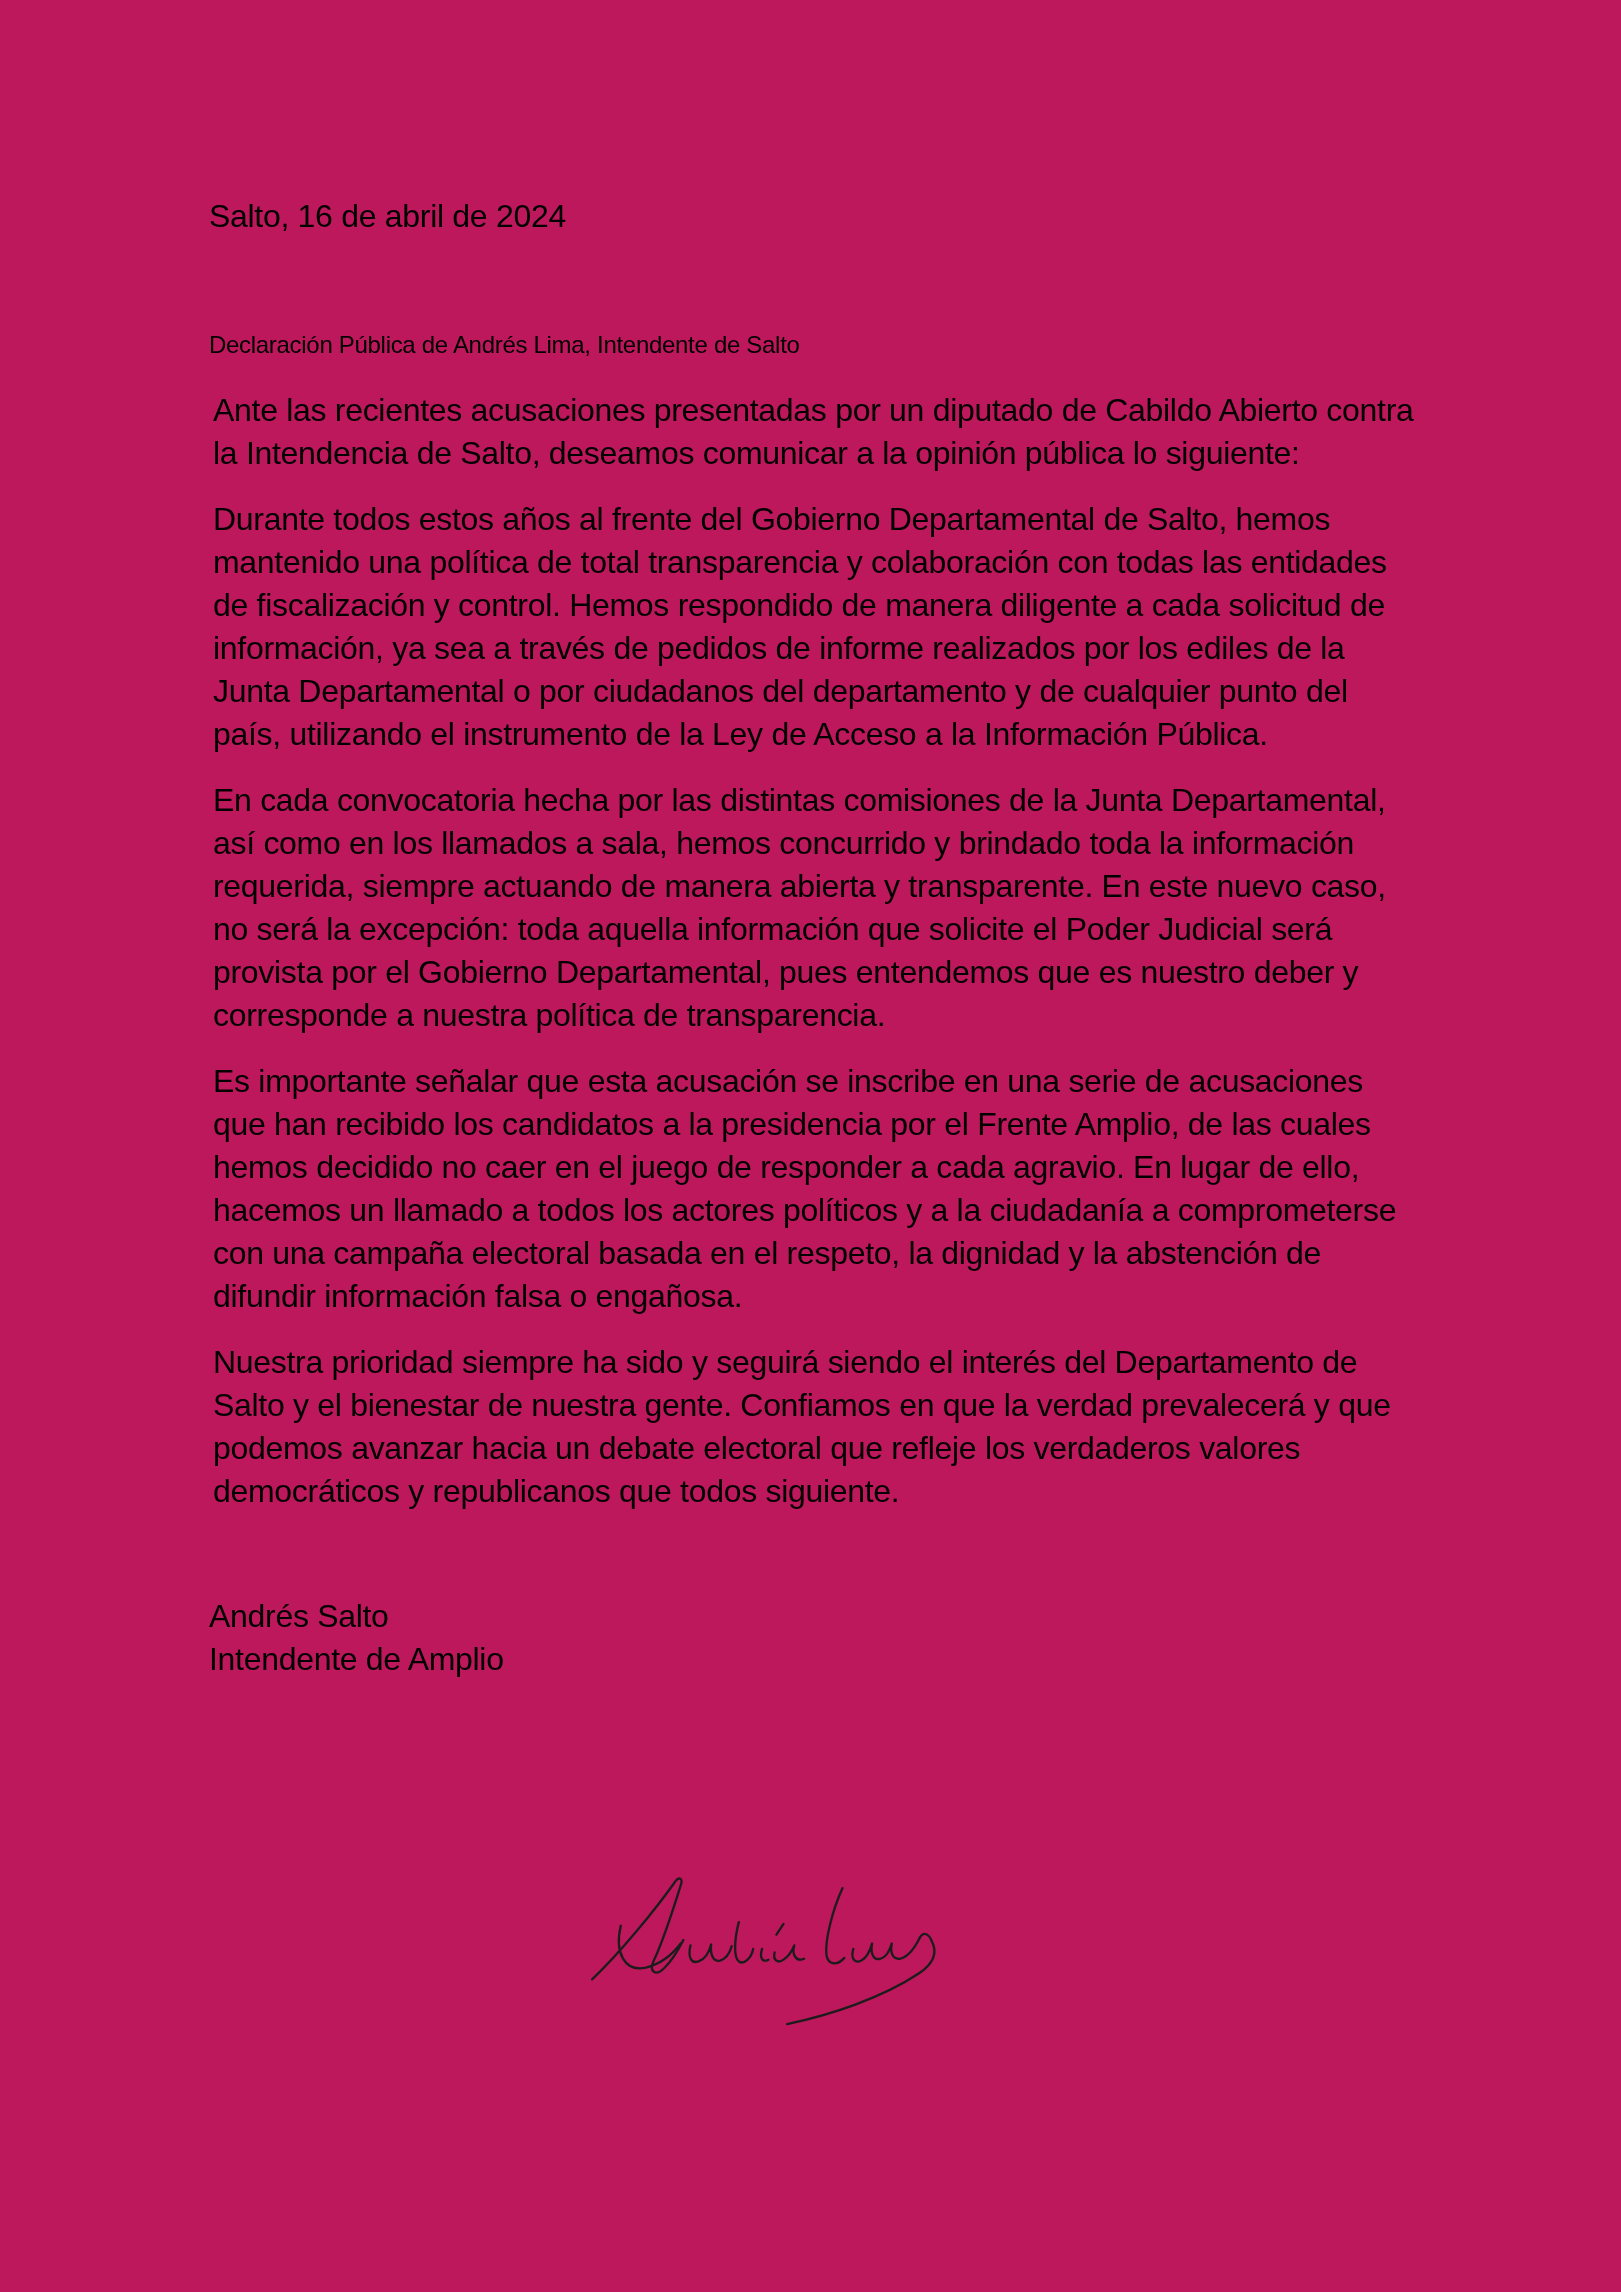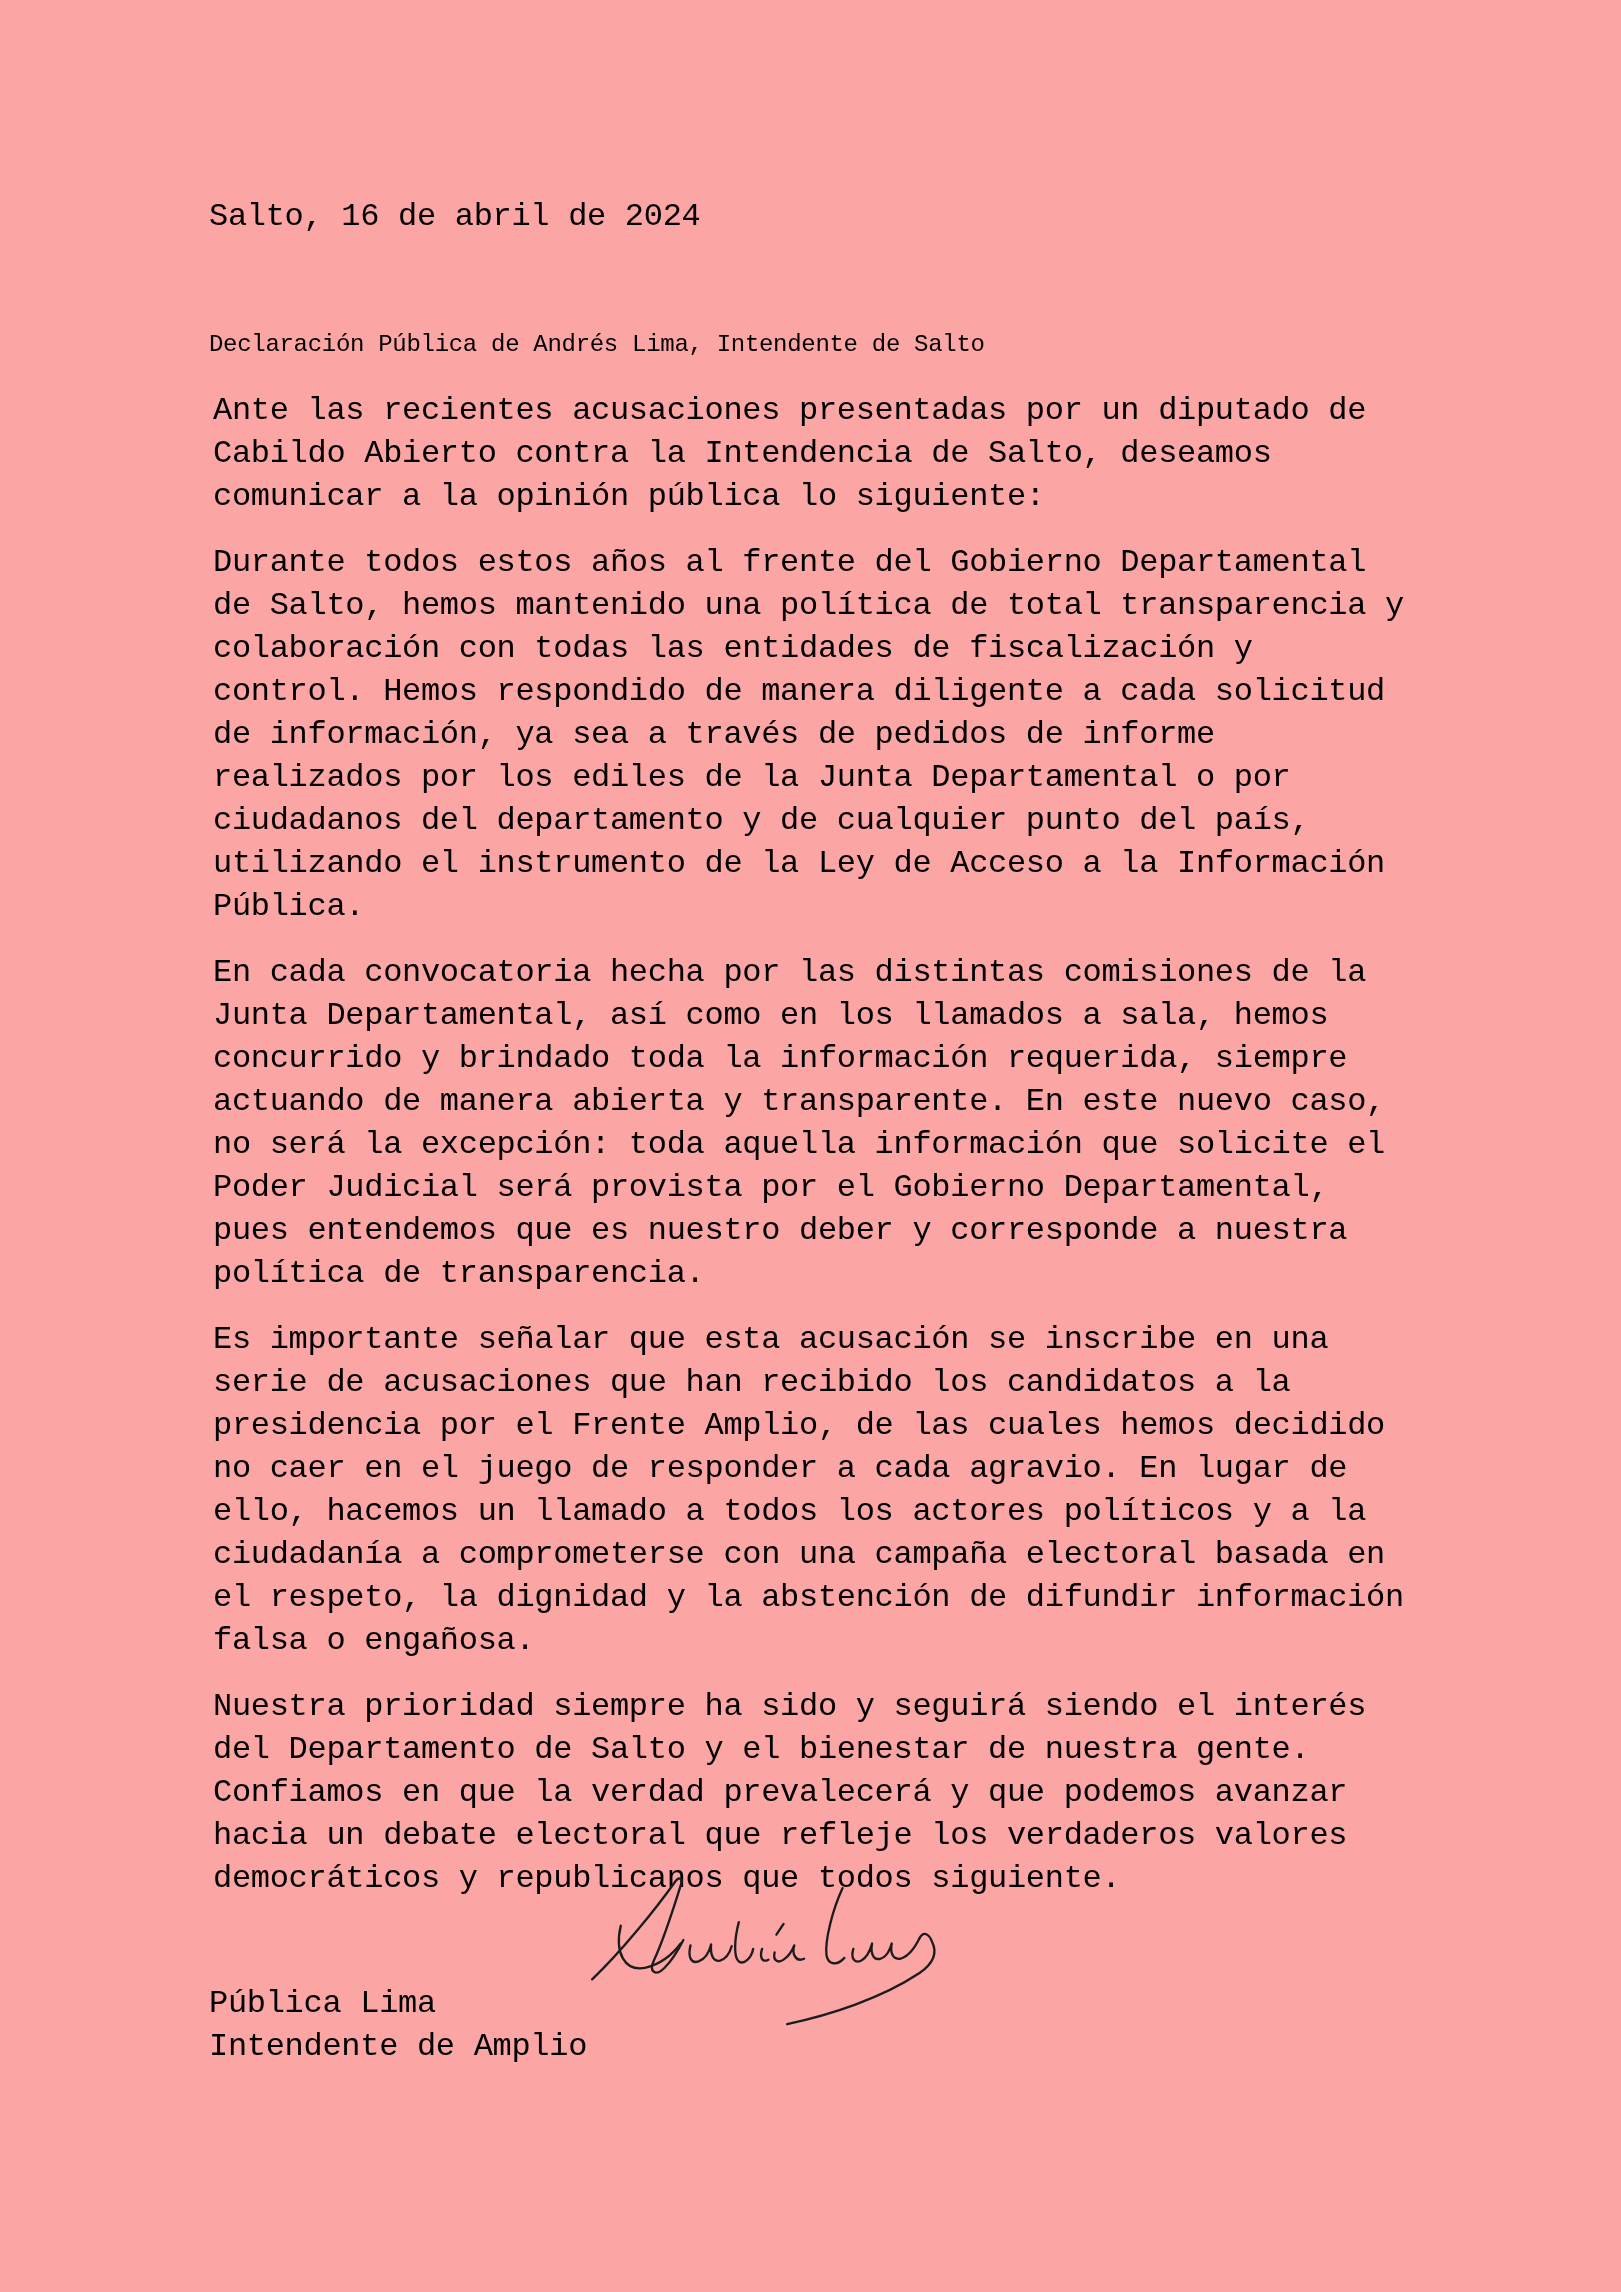--- a/index.html
+++ b/index.html
@@ -4,23 +4,23 @@
 <style>
   html, body {
     margin: 0;
     padding: 0;
     background: #ffffff;
   }
   .page {
     position: relative;
     width: 1621px;
     height: 2293px;
-    background: #fca5a5;
+    background: #be185d;
     color: #000000;
-    font-family: Liberation Mono, monospace;
+    font-family: Liberation Sans, sans-serif;
     overflow: hidden;
   }
   .content {
     position: absolute;
     left: 209px;
     top: 195px;
     width: 1205px;
     font-size: 32px;
     line-height: 43px;
     letter-spacing: -0.3px;
@@ -75,21 +75,21 @@
         <p>Durante todos estos años al frente del Gobierno Departamental de Salto, hemos mantenido una política de total transparencia y colaboración con todas las entidades de fiscalización y control. Hemos respondido de manera diligente a cada solicitud de información, ya sea a través de pedidos de informe realizados por los ediles de la Junta Departamental o por ciudadanos del departamento y de cualquier punto del país, utilizando el instrumento de la Ley de Acceso a la Información Pública.</p>
 
         <p>En cada convocatoria hecha por las distintas comisiones de la Junta Departamental, así como en los llamados a sala, hemos concurrido y brindado toda la información requerida, siempre actuando de manera abierta y transparente. En este nuevo caso, no será la excepción: toda aquella información que solicite el Poder Judicial será provista por el Gobierno Departamental, pues entendemos que es nuestro deber y corresponde a nuestra política de transparencia.</p>
 
         <p>Es importante señalar que esta acusación se inscribe en una serie de acusaciones que han recibido los candidatos a la presidencia por el Frente Amplio, de las cuales hemos decidido no caer en el juego de responder a cada agravio. En lugar de ello, hacemos un llamado a todos los actores políticos y a la ciudadanía a comprometerse con una campaña electoral basada en el respeto, la dignidad y la abstención de difundir información falsa o engañosa.</p>
 
         <p>Nuestra prioridad siempre ha sido y seguirá siendo el interés del Departamento de Salto y el bienestar de nuestra gente. Confiamos en que la verdad prevalecerá y que podemos avanzar hacia un debate electoral que refleje los verdaderos valores democráticos y republicanos que todos siguiente.</p>
       </div>
 
     <div class="signatory">
-      <div>Pública Lima</div>
+      <div>Andrés Salto</div>
       <div>Intendente de Amplio</div>
     </div>
 
     <svg class="signature-svg" viewBox="0 0 395 180" xmlns="http://www.w3.org/2000/svg" aria-hidden="true">
 
       <path d="M 2 120 C 34 90, 74 40, 94 12 C 99 4, 104 7, 101 15 C 92 44, 79 82, 71 99 C 65 112, 73 117, 83 107 C 92 98, 99 86, 104 76"></path>
 
       <path d="M 34 60 C 27 90, 38 112, 62 107 C 78 103, 92 92, 101 80"></path>
 
       <path d="M 112 82 C 109 94, 112 103, 121 100 C 129 97, 133 89, 135 81 C 134 92, 137 101, 145 99 C 152 97, 156 90, 158 83"></path>

